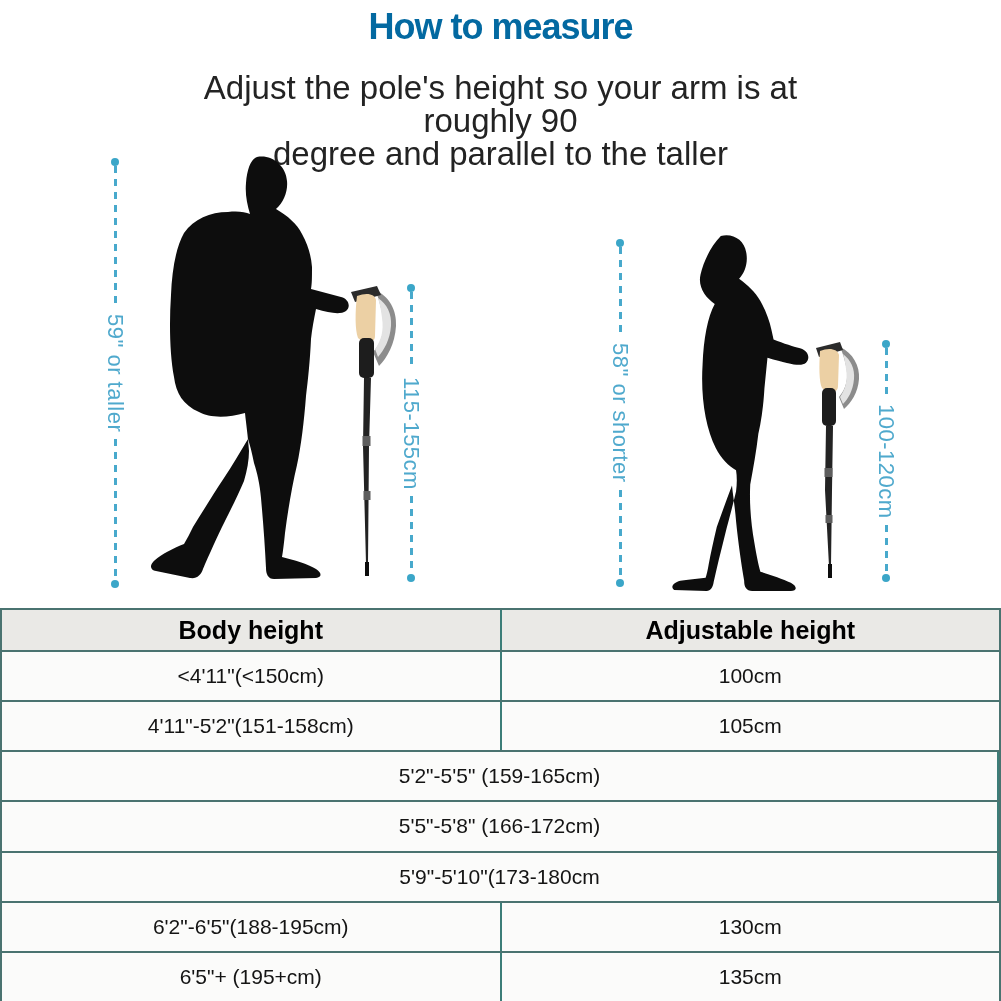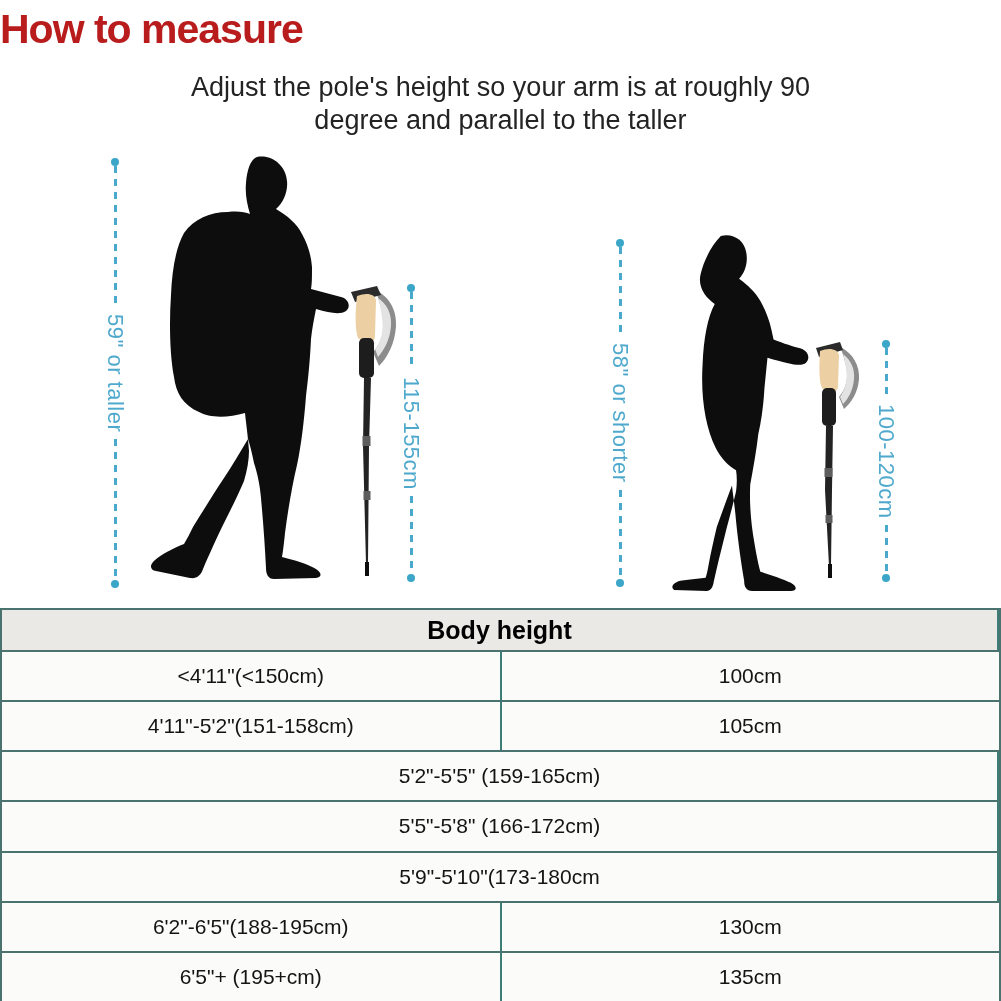--- a/index.html
+++ b/index.html
@@ -2,26 +2,26 @@
 <html><head>
 <meta charset="utf-8">
 <style>
   html,body{margin:0;padding:0;background:#fff;}
   .canvas{
     position:relative;width:1001px;height:1001px;background:#ffffff;
     font-family:"Liberation Sans",sans-serif;overflow:hidden;
   }
   
   .title{
-    position:absolute;top:6px;left:0;width:100%;
-    font-size:41px;font-weight:700;color:#b91c1c;letter-spacing:-1px;
+    position:absolute;top:6px;left:0;width:100%;text-align:center;
+    font-size:36px;font-weight:700;color:#0369a1;letter-spacing:-1px;
   }
   .subtitle{
     position:absolute;top:71px;left:50%;transform:translateX(-50%);
-    width:680px;text-align:center;font-size:27px;line-height:33px;color:#232323;
+    width:680px;text-align:center;font-size:33px;line-height:33px;color:#232323;
   }
   
   .measure{position:absolute;display:flex;flex-direction:column;align-items:center;width:28px;}
   .measure .dot{flex:0 0 auto;width:8px;height:8px;border-radius:50%;background:#3ba6c8;}
   .measure .dash{flex:1 1 auto;width:3px;background:repeating-linear-gradient(#48a9cc 0 7px,transparent 7px 13px);}
   .measure .vlabel{
     flex:0 0 auto;writing-mode:vertical-rl;font-size:22px;color:#4fa9cd;
     padding:7px 0;letter-spacing:0.5px;white-space:nowrap;
   }
   #m1{left:101px;top:158px;height:430px;}
@@ -138,20 +138,21 @@
     <div class="dot"></div>
     <div class="dash"></div>
     <div class="vlabel">100-120cm</div>
     <div class="dash"></div>
     <div class="dot"></div>
   </div>
 
   <div class="size-table">
     <div class="trow thead">
       <div class="tcell">Body height</div>
+      <div class="tcell">Adjustable height</div>
     </div>
     <div class="trow">
       <div class="tcell">&lt;4'11"(&lt;150cm)</div>
       <div class="tcell">100cm</div>
     </div>
     <div class="trow">
       <div class="tcell">4'11"-5'2"(151-158cm)</div>
       <div class="tcell">105cm</div>
     </div>
     <div class="trow">

